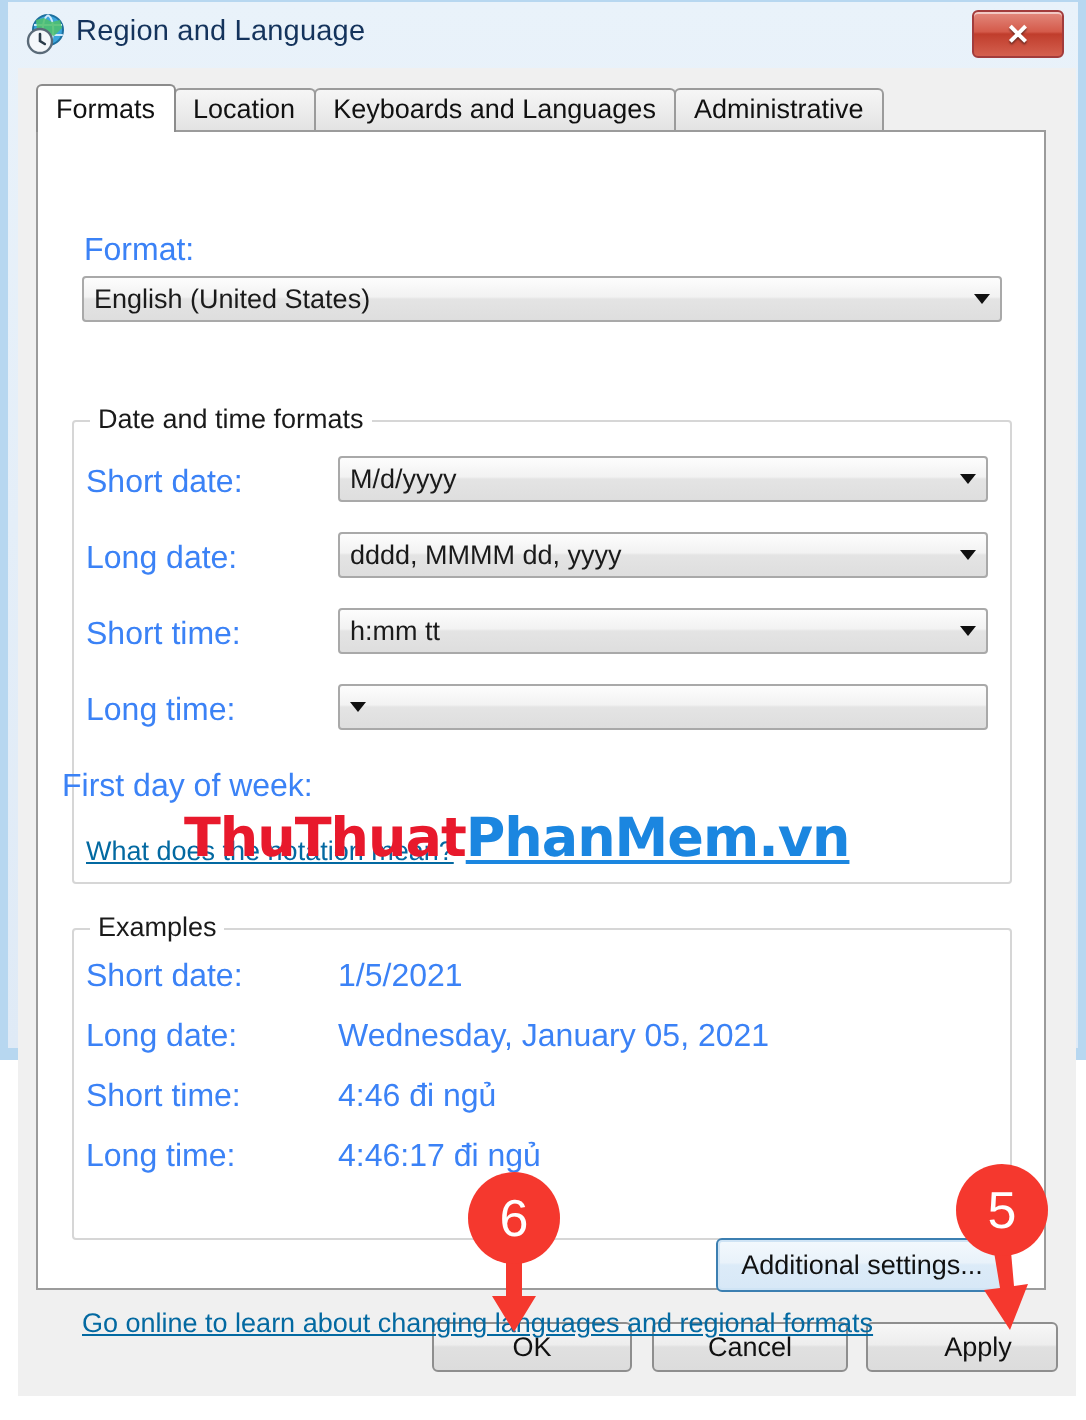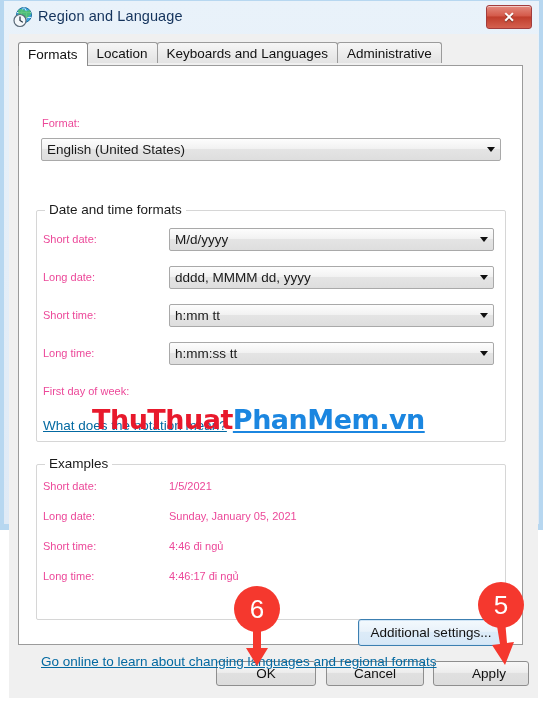--- a/index.html
+++ b/index.html
@@ -92,21 +92,21 @@
     box-sizing: border-box;
   }
 
   
   #tabstrip {
     position: absolute;
     left: 9px;
     top: 8px;
     height: 24px;
     display: flex;
-    align-items: flex-start;
+    align-items: center;
     z-index: 3;
   }
   .tab {
     height: 21px;
     padding: 0 9px;
     box-sizing: border-box;
     display: flex;
     align-items: center;
     font-size: 13.5px;
     color: #111;
@@ -134,22 +134,22 @@
     height: 580px;
     background: #ffffff;
     border: 1px solid #9b9b9b;
     box-sizing: border-box;
     z-index: 2;
   }
 
   
   .lbl {
     position: absolute;
-    font-size: 11px;
-    color: #ec4899;
+    font-size: 16px;
+    color: #3b82f6;
     white-space: nowrap;
   }
 
   
   .combo {
     position: absolute;
     box-sizing: border-box;
     height: 23px;
     border: 1px solid #a9a9a9;
     border-radius: 2px;
@@ -344,38 +344,37 @@
       <div class="lbl" style="left:24px; top:243px;">Short time:</div>
       <div class="combo" style="left:150px; top:238px; width:325px;">
         <span class="val">h:mm tt</span>
         <span class="arrow">
             <i></i>
           </span>
       </div>
 
       <div class="lbl" style="left:24px; top:281px;">Long time:</div>
       <div class="combo" style="left:150px; top:276px; width:325px;">
-        <span class="val">h:mm:ss tt</span>
         <span class="arrow">
             <i></i>
           </span>
       </div>
 
-      <div class="lbl" style="left:24px; top:319px;">First day of week:</div>
+      <div class="lbl" style="left:12px; top:319px;">First day of week:</div>
 
       <div class="link" style="left:24px; top:352px;">What does the notation mean?</div>
 
       <div class="groupbox" style="left:17px; top:398px; width:470px; height:156px;"></div>
       <div class="group-caption" style="left:26px; top:390px;">Examples</div>
 
       <div class="lbl" style="left:24px; top:414px;">Short date:</div>
       <div class="lbl" style="left:150px; top:414px;">1/5/2021</div>
 
       <div class="lbl" style="left:24px; top:444px;">Long date:</div>
-      <div class="lbl" style="left:150px; top:444px;">Sunday, January 05, 2021</div>
+      <div class="lbl" style="left:150px; top:444px;">Wednesday, January 05, 2021</div>
 
       <div class="lbl" style="left:24px; top:474px;">Short time:</div>
       <div class="lbl" style="left:150px; top:474px;">4:46 đi ngủ</div>
 
       <div class="lbl" style="left:24px; top:504px;">Long time:</div>
       <div class="lbl" style="left:150px; top:504px;">4:46:17 đi ngủ</div>
 
       <div class="pushbtn focused" style="left:339px; top:553px; width:146px; height:27px;">Additional settings...</div>
 
       <div class="link" style="left:22px; top:588px;">Go online to learn about changing languages and regional formats</div>

